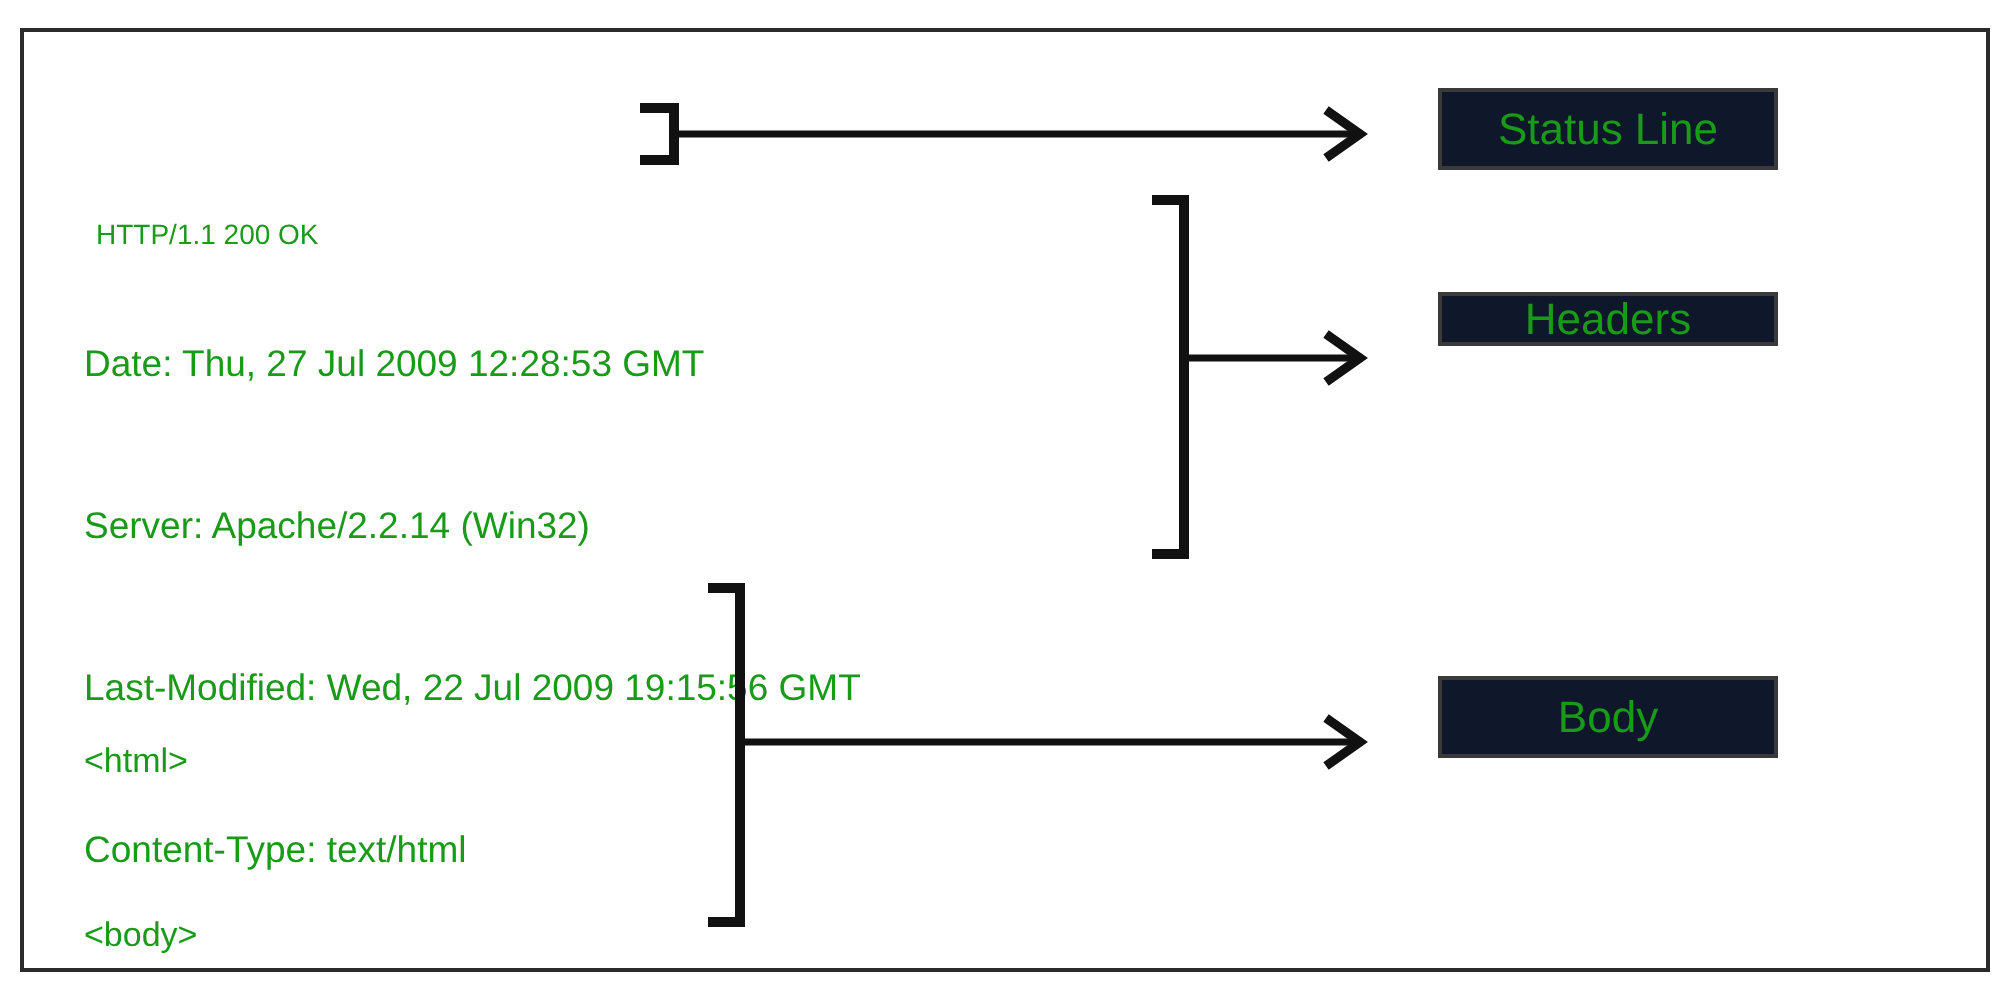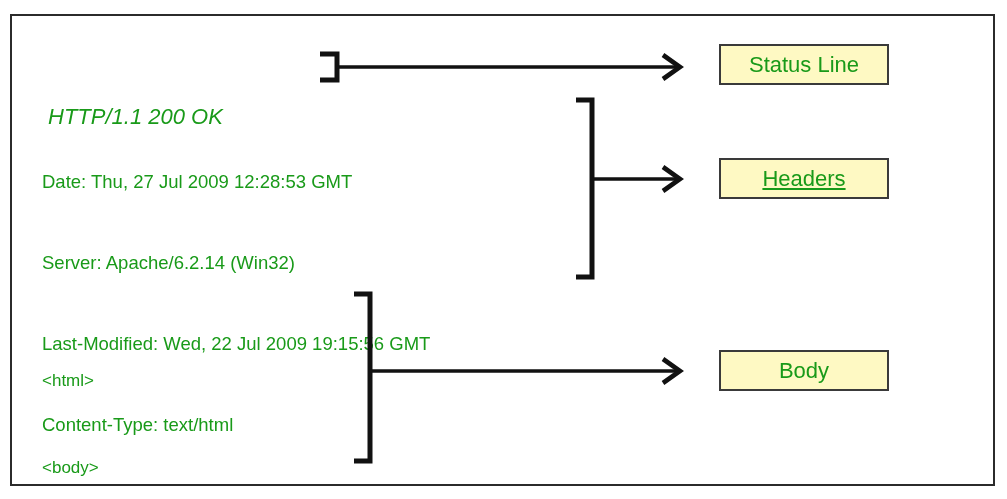--- a/index.html
+++ b/index.html
@@ -41,55 +41,54 @@
   }
   .msg-line {
     display: block;
     color: #199a19;
     white-space: pre;
   }
 
   #status-line-text {
     left: 48px;
     top: 57px;
-    font-size: 22px;
+    font-size: 14px;
     line-height: 24px;
-    font-style: italic;
   }
 
   #headers-text {
     left: 42px;
     top: 114px;
     font-size: 18.5px;
     line-height: 27px;
   }
 
   #body-text {
     left: 42px;
     top: 308px;
     font-size: 17px;
     line-height: 29px;
   }
 
   
   .label-box {
     position: absolute;
     border: 2px solid #3a3a3a;
-    background: #fef9c3;
+    background: #0f172a;
     box-sizing: border-box;
     display: flex;
     align-items: center;
     justify-content: center;
     color: #199a19;
     font-size: 22px;
     font-family: "Liberation Sans", sans-serif;
   }
   #box-status-line { left: 719px; top: 44px;  width: 170px; height: 41px; }
-  #box-headers     { left: 719px; top: 158px; width: 170px; height: 41px; text-decoration: underline; }
-  #box-body        { left: 719px; top: 350px; width: 170px; height: 41px; }
+  #box-headers     { left: 719px; top: 146px; width: 170px; height: 27px; }
+  #box-body        { left: 719px; top: 338px; width: 170px; height: 41px; }
 
   
   #connectors {
     position: absolute;
     left: 0;
     top: 0;
     width: 1007px;
     height: 499px;
     pointer-events: none;
   }
@@ -119,21 +118,21 @@
 <div id="canvas">
 
   <div id="frame"></div>
 
   <div class="msg-block" id="status-line-text">
     <span class="msg-line">HTTP/1.1 200 OK</span>
   </div>
 
   <div class="msg-block" id="headers-text">
     <span class="msg-line">Date: Thu, 27 Jul 2009 12:28:53 GMT</span>
-    <span class="msg-line">Server: Apache/6.2.14 (Win32)</span>
+    <span class="msg-line">Server: Apache/2.2.14 (Win32)</span>
     <span class="msg-line">Last-Modified: Wed, 22 Jul 2009 19:15:56 GMT</span>
     <span class="msg-line">Content-Type: text/html</span>
     
   </div>
 
   <div class="msg-block" id="body-text">
     <span class="msg-line">&lt;html&gt;</span>
     <span class="msg-line">&lt;body&gt;</span>
     
     

